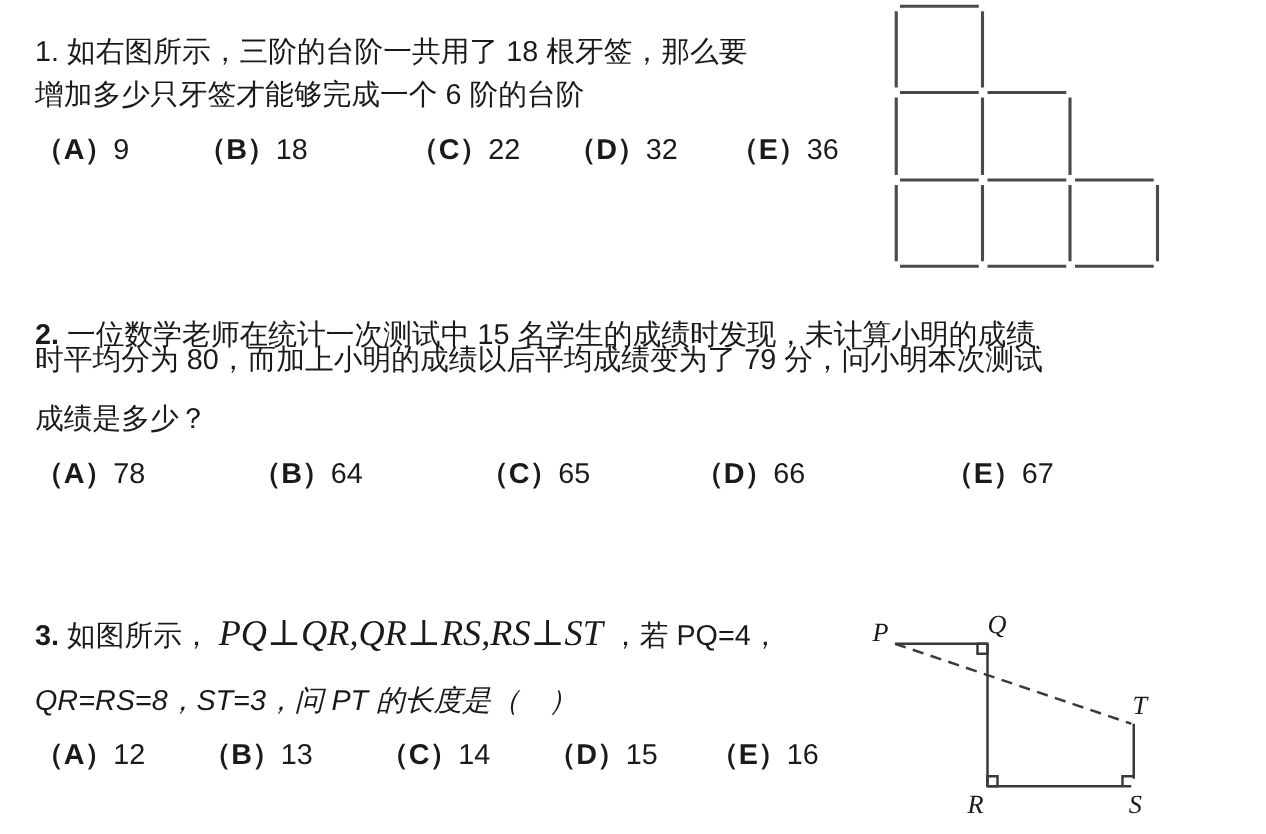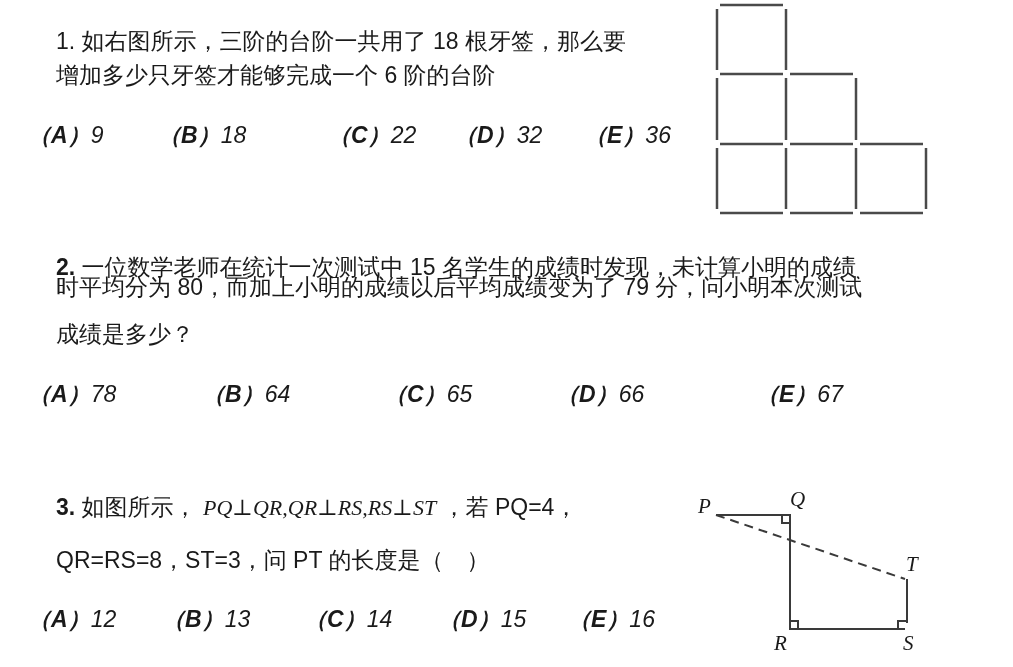--- a/index.html
+++ b/index.html
@@ -1,24 +1,24 @@
 <!DOCTYPE html>
 <html><head>
 <meta charset="utf-8">
 <style>
   html, body { margin:0; padding:0; background:#ffffff; }
   body { width:1013px; height:667px; position:relative; overflow:hidden;
          font-family:"Liberation Sans", "DejaVu Sans", sans-serif; color:#1a1a1a; }
-  .line { position:absolute; left:28px; font-size:23px; line-height:30px; white-space:nowrap;margin-left:28px; }
+  .line { position:absolute; left:28px; font-size:23px; line-height:30px; white-space:nowrap; }
   .qnum { font-weight:normal; }
   .qnum.bold { font-weight:bold; }
   .opts { position:absolute; left:28px; font-size:23px; line-height:30px; white-space:nowrap; }
-  .opt { position:absolute; top:16px; white-space:nowrap;font-style:italic; }
+  .opt { position:absolute; top:0; white-space:nowrap; }
   .opt .lbl { font-weight:bold; }
-  .math { font-family:"Liberation Serif", "DejaVu Serif", serif; font-style:italic; font-size:22px; }
+  .math { font-family:"Liberation Serif", "DejaVu Serif", serif; font-style:italic; font-size:29px; }
   svg { position:absolute; }
 </style>
 </head>
 <body>
 
 <div class="line" style="top:26px;">
   <span class="qnum">1.</span>
   <span>如右图所示，三阶的台阶一共用了 18 根牙签，那么要</span>
 </div>
 <div class="line" style="top:60px;">增加多少只牙签才能够完成一个 6 阶的台阶</div>
@@ -70,21 +70,21 @@
   <span class="opt" style="left:528px;text-align:center;"><span class="lbl">（D）</span><span>66</span></span>
   <span class="opt" style="left:684px;margin-left:44px;"><span class="lbl">（E）</span><span>67</span></span>
 </div>
 
 <div class="line" style="top:492px;">
   <span class="qnum bold">3.</span>
   <span>如图所示，</span>
   <span class="math">PQ⊥QR,QR⊥RS,RS⊥ST</span>
   <span>，若 PQ=4，</span>
 </div>
-<div class="line" style="top:545px;">QR=RS=8，ST=3，问 PT 的长度是（　）</div>
+<div class="line" style="top:545px;font-style:italic;">QR=RS=8，ST=3，问 PT 的长度是（　）</div>
 <div class="opts" style="top:588px; width:700px;">
   <span class="opt" style="left:0px;"><span class="lbl">（A）</span><span>12</span></span>
   <span class="opt" style="left:134px;"><span class="lbl">（B）</span><span>13</span></span>
   <span class="opt" style="left:276px;"><span class="lbl">（C）</span><span>14</span></span>
   <span class="opt" style="left:410px;"><span class="lbl">（D）</span><span>15</span></span>
   <span class="opt" style="left:540px;"><span class="lbl">（E）</span><span>16</span></span>
 </div>
 
 <svg style="left:690px; top:480px;" width="240" height="187" viewBox="0 0 240 187">
   <g stroke="#3a3a3a" stroke-width="2" fill="none">

